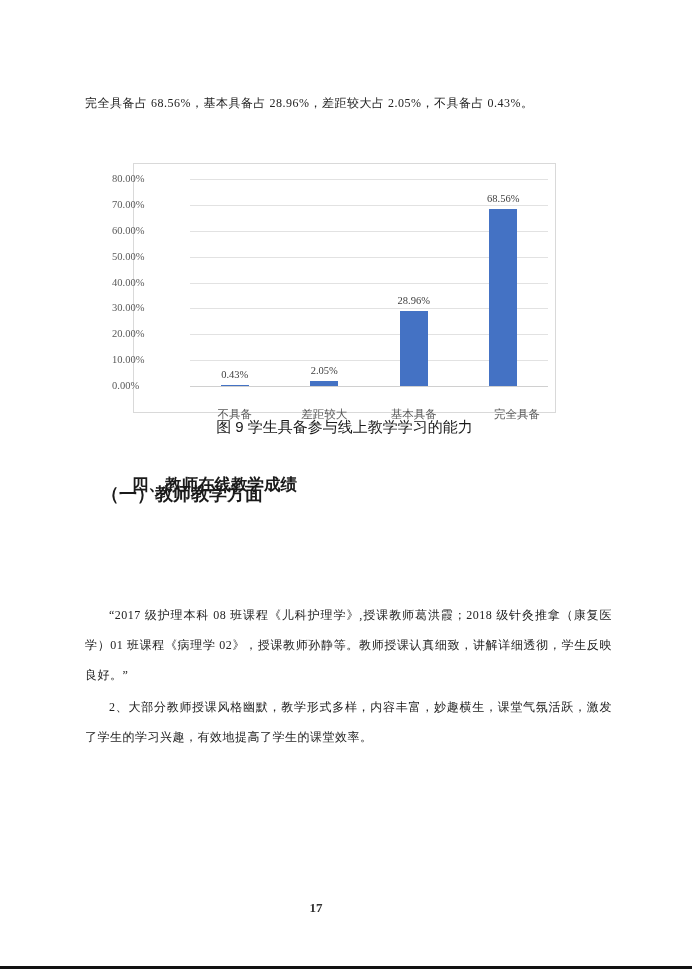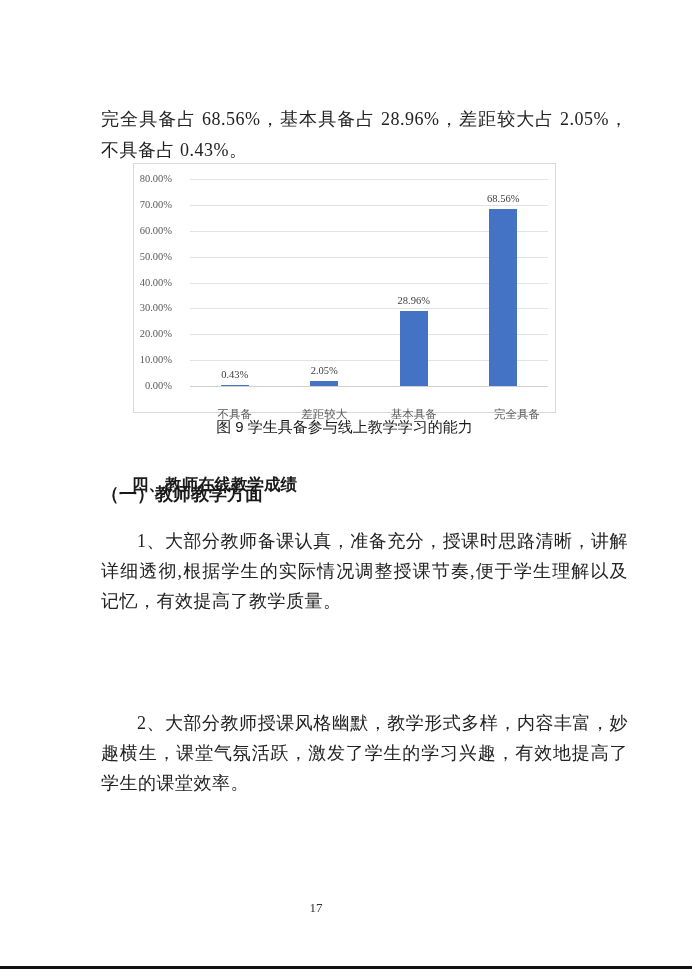--- a/index.html
+++ b/index.html
@@ -7,25 +7,25 @@
     position:relative;
     width:692px;height:979px;
     background:#ffffff;
     overflow:hidden;
     font-family:"Liberation Serif","DejaVu Serif",serif;
     color:#1f1f1f;
   }
   .body-par{
     position:absolute;
     left:85px;width:527px;
-    font-size:18px;line-height:30px;
+    font-size:12px;line-height:30px;
     text-align:justify;
     letter-spacing:0.5px;
     color:#222;
-    margin:16px;
+    margin:0;
   }
   .indent{text-indent:2em;}
   .intro{top:88px;line-height:31px;}
   .p1{top:510px;}
   .q1{top:600px;}
   .p2{top:692px;}
   .q2{top:782px;}
   .heading{
     position:absolute;
     font-family:"Liberation Sans","DejaVu Sans",sans-serif;
@@ -47,21 +47,21 @@
     position:absolute;left:56px;top:15px;width:358px;height:207px;
   }
   .gridline{
     position:absolute;left:0;width:100%;height:1px;background:#e2e2e2;
   }
   .gridline.axis{background:#d0d0d0;}
   .ytick{
     position:absolute;
     right:376px;      
     width:60px;
-    text-align:right;
+    text-align:left;
     font-family:"Liberation Serif","DejaVu Serif",serif;
     font-size:10.5px;color:#595959;
   }
   .bar{
     position:absolute;background:#4472C4;
   }
   .bar-label{
     position:absolute;
     width:80px;text-align:center;
     font-size:10.5px;color:#404040;
@@ -77,21 +77,21 @@
     position:absolute;
     left:133px;top:418px;width:423px;
     text-align:center;
     font-family:"Liberation Sans","DejaVu Sans",sans-serif;
     font-weight:normal;font-size:15px;color:#1a1a1a;
   }
   .page-number{
     position:absolute;
     left:0;top:900px;width:632px;
     text-align:center;
-    font-size:13px;color:#333;
+    font-size:13px;color:#333;font-weight:bold;
   }
   .bottom-edge{
     position:absolute;
     left:0;top:966px;width:692px;height:3px;
     background:#111111;
   }
 </style>
 </head>
 <body>
 
@@ -132,18 +132,18 @@
         <div class="bar-label" style="left: 273.25px; top: 13.601px;">68.56%</div>
         <div class="cat-label" style="left: 282px;">完全具备</div>
       </div>
   </div>
 
   <div class="caption">图 9  学生具备参与线上教学学习的能力</div>
 
   <h2 class="heading h-section">四、教师在线教学成绩</h2>
   <h3 class="heading h-sub">（一）教师教学方面</h3>
 
-  <p class="body-par indent p1">1、大部分教师备课认真，准备充分，授课时思路清晰，讲解详细透彻,根据学生的实际情况调整授课节奏,便于学生理解以及记忆，有效提高了教学质量。</p>
+  <p class="body-par indent q1">“2017 级护理本科 08 班课程《儿科护理学》,授课教师葛洪霞；2018 级针灸推拿（康复医学）01 班课程《病理学 02》，授课教师孙静等。教师授课认真细致，讲解详细透彻，学生反映良好。”</p>
   <p class="body-par indent p2">2、大部分教师授课风格幽默，教学形式多样，内容丰富，妙趣横生，课堂气氛活跃，激发了学生的学习兴趣，有效地提高了学生的课堂效率。</p>
 
   <div class="page-number">17</div>
   <div class="bottom-edge"></div>
 </div>
 
 </body></html>

